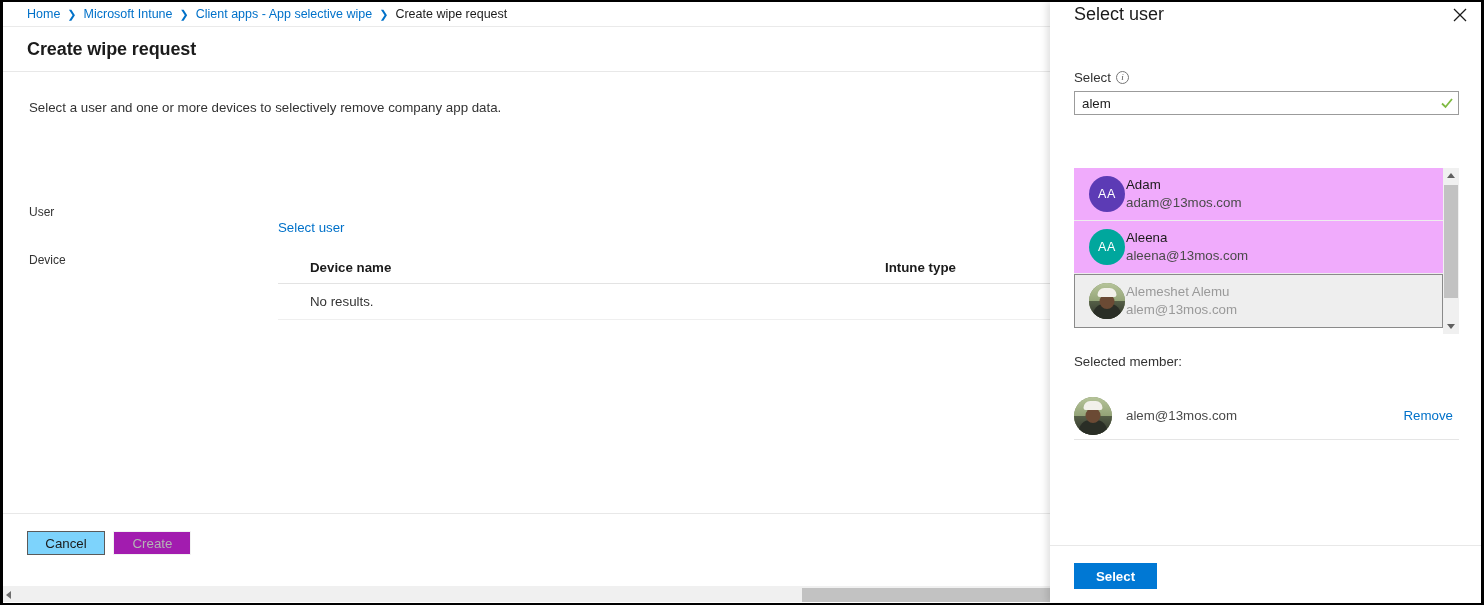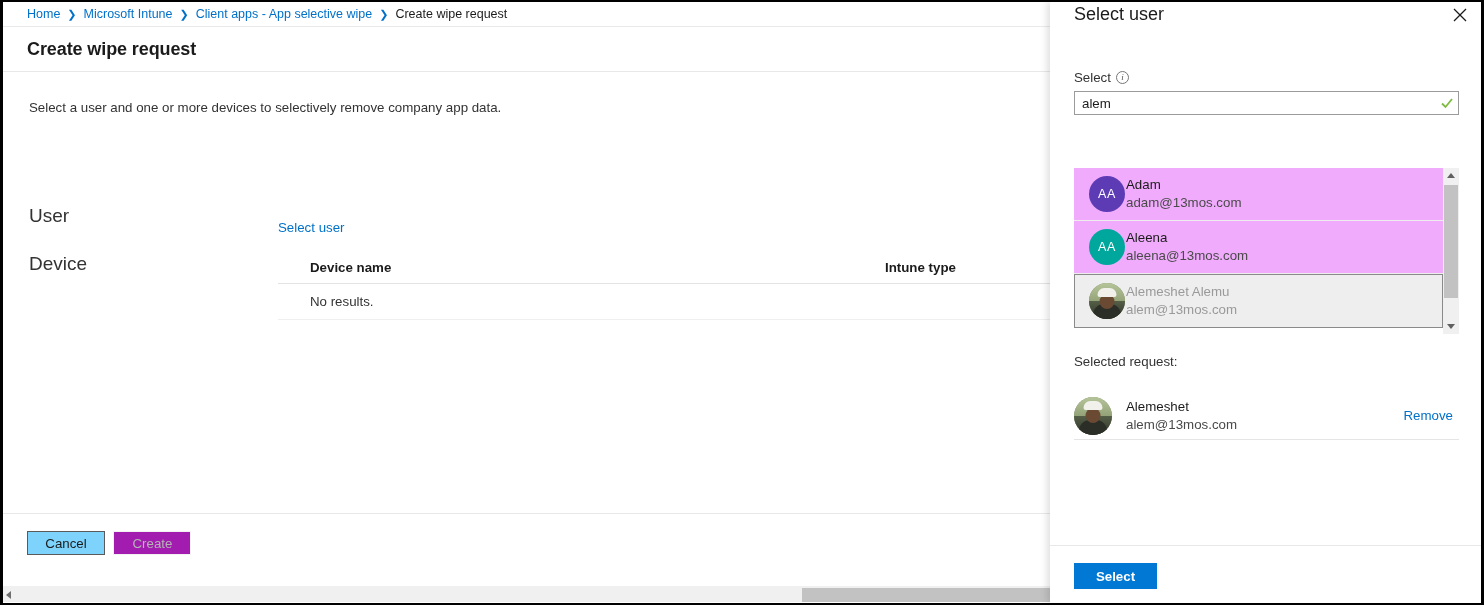--- a/index.html
+++ b/index.html
@@ -66,21 +66,21 @@
     padding: 0 24px;
   }
   #intro-text {
     position: absolute;
     left: 26px; top: 28px;
     font-size: 13.3px;
     color: #333333;
   }
   .form-label {
     position: absolute;
-    font-size: 19px;
+    font-size: 12px;
     color: #333333;
   }
   #label-user { left: 26px; top: 133px; }
   #label-device { left: 26px; top: 181px; }
   #select-user-link {
     position: absolute;
     left: 275px; top: 148px;
     font-size: 13.3px;
     color: #0071c9;
     cursor: pointer;
@@ -530,32 +530,31 @@
 
         </div>
 
         <div id="list-scrollbar">
           <div class="sb-arrow up"></div>
           <div id="list-scroll-thumb"></div>
           <div class="sb-arrow down"></div>
         </div>
       </div>
 
-      <div id="selected-member-label">Selected request:</div>
+      <div id="selected-member-label">Selected member:</div>
 
       <div id="selected-member-row">
         <div class="avatar photo">
           <span class="ph-sky"></span>
           <span class="ph-ground"></span>
           <span class="ph-body"></span>
           <span class="ph-face"></span>
           <span class="ph-hat"></span>
         </div>
         <div class="r-text">
-          <div class="r-name">Alemeshet</div>
           <div class="r-mail">alem@13mos.com</div>
         </div>
         <div id="remove-link">Remove</div>
       </div>
 
     </div>
 
     <div id="panel-footer">
       <button class="btn" id="select-button">Select</button>
     </div>

